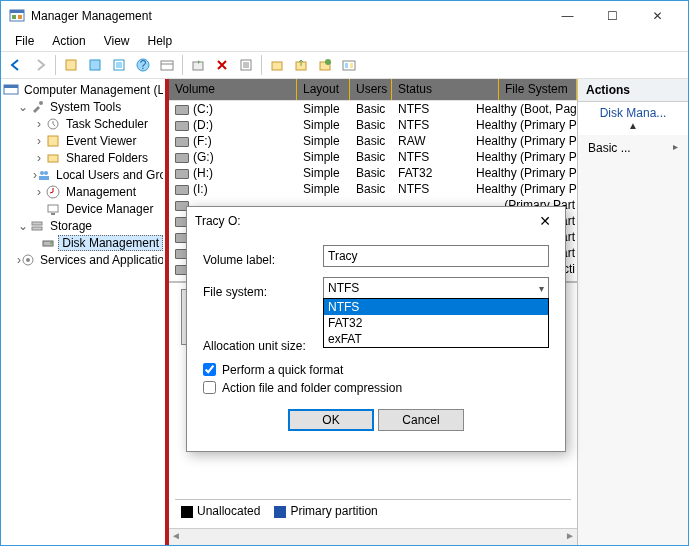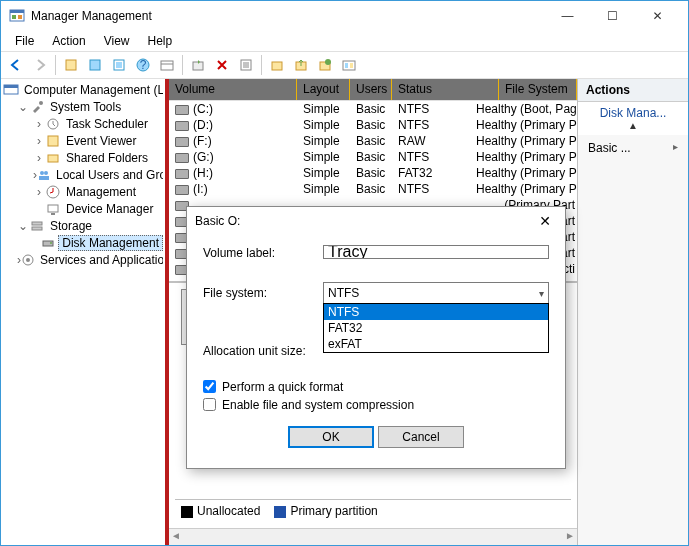--- a/index.html
+++ b/index.html
@@ -63,24 +63,24 @@
 
 
 .actions-hdr { background: #eef2f5; padding: 4px 8px; border-bottom: 1px solid #ccc; font-weight: 600; }
 .actions-title { background: #fff; padding: 4px 6px; display:flex; align-items:center; color:#1a4e9e;flex-direction:column;}
 .actions-link { padding: 6px 10px; color: #000; }
 .dialog { position: absolute; left: 185px; top: 205px; width: 380px; background: #fff; border: 1px solid #888; box-shadow: 3px 3px 12px rgba(0,0,0,0.3); }
 .dialog .dlg-title { display: flex; align-items: center; padding: 6px 8px; font-size: 12px; }
 .dialog .dlg-title .t { flex: 1; }
 .dialog .dlg-title .close { width: 24px; text-align: center; font-size: 14px; }
 .dialog .dlg-body { padding: 10px 16px 6px; }
-.dlg-row { display: flex; align-items: center; margin-bottom: 22px; }
+.dlg-row { display: flex; align-items: flex-end; margin-bottom: 10px; }
 .dlg-row .lbl { width: 120px; }
 .dlg-row .fld { flex: 1; }
-.dlg-row input[type=text] { width: 100%; height: 14px; border: 1px solid #7a7a7a; padding: 2px 4px; font-size: 16px; }
+.dlg-row input[type=text] { width: 100%; height: 22px; border: 1px solid #7a7a7a; padding: 2px 4px; font-size: 12px; }
 .combo { position: relative; width: 100%; }
 .combo .combo-btn { width: 100%; height: 22px; border: 1px solid #7a7a7a; background: #fff; display: flex; align-items: center; padding: 0 4px; }
 .combo .combo-btn .val { flex: 1; text-align: left; }
 .combo .combo-btn .arr { color: #555; font-size: 10px; }
 .combo .combo-list { position: absolute; left: 0; right: 0; top: 21px; border: 1px solid #000; background: #fff; z-index: 10; }
 .combo .combo-list .opt { padding: 1px 4px; }
 .combo .combo-list .opt.sel { background: #0078d7; color: #fff; }
 .chk-row { display: flex; align-items: flex-start; margin: 4px 0; }
 .chk-row input { margin-right: 6px; }
 .dlg-btns { display: flex; justify-content: center; gap: 4px; padding: 10px 0 14px; }
@@ -439,21 +439,21 @@
     </div>
     <div class="actions-link">
       <span>Basic ...</span>
       <span style="float:right;color:#666;font-size:10px;">▸</span>
     </div>
   </div>
 </div>
 
 <div class="dialog">
   <div class="dlg-title">
-    <span class="t">Basic O:</span>
+    <span class="t">Tracy O:</span>
     <span class="close">✕</span>
   </div>
   <div class="dlg-body">
     <div class="dlg-row">
       <div class="lbl">Volume label:</div>
       <div class="fld"><input type="text" value="Tracy" style=""></div>
     </div>
     <div class="dlg-row">
       <div class="lbl">File system:</div>
       <div class="fld">
@@ -473,20 +473,20 @@
     <div class="dlg-row" style="margin-top:40px;">
       <div class="lbl">Allocation unit size:</div>
       <div class="fld"></div>
     </div>
     <div class="chk-row">
       <input type="checkbox" checked="" style="">
       <span>Perform a quick format</span>
     </div>
     <div class="chk-row">
       <input type="checkbox" style="">
-      <span>Enable file and system compression</span>
+      <span>Action file and folder compression</span>
     </div>
     <div class="dlg-btns">
       <button class="primary">OK</button>
       <button>Cancel</button>
     </div>
   </div>
 </div>
 
 </body></html>

